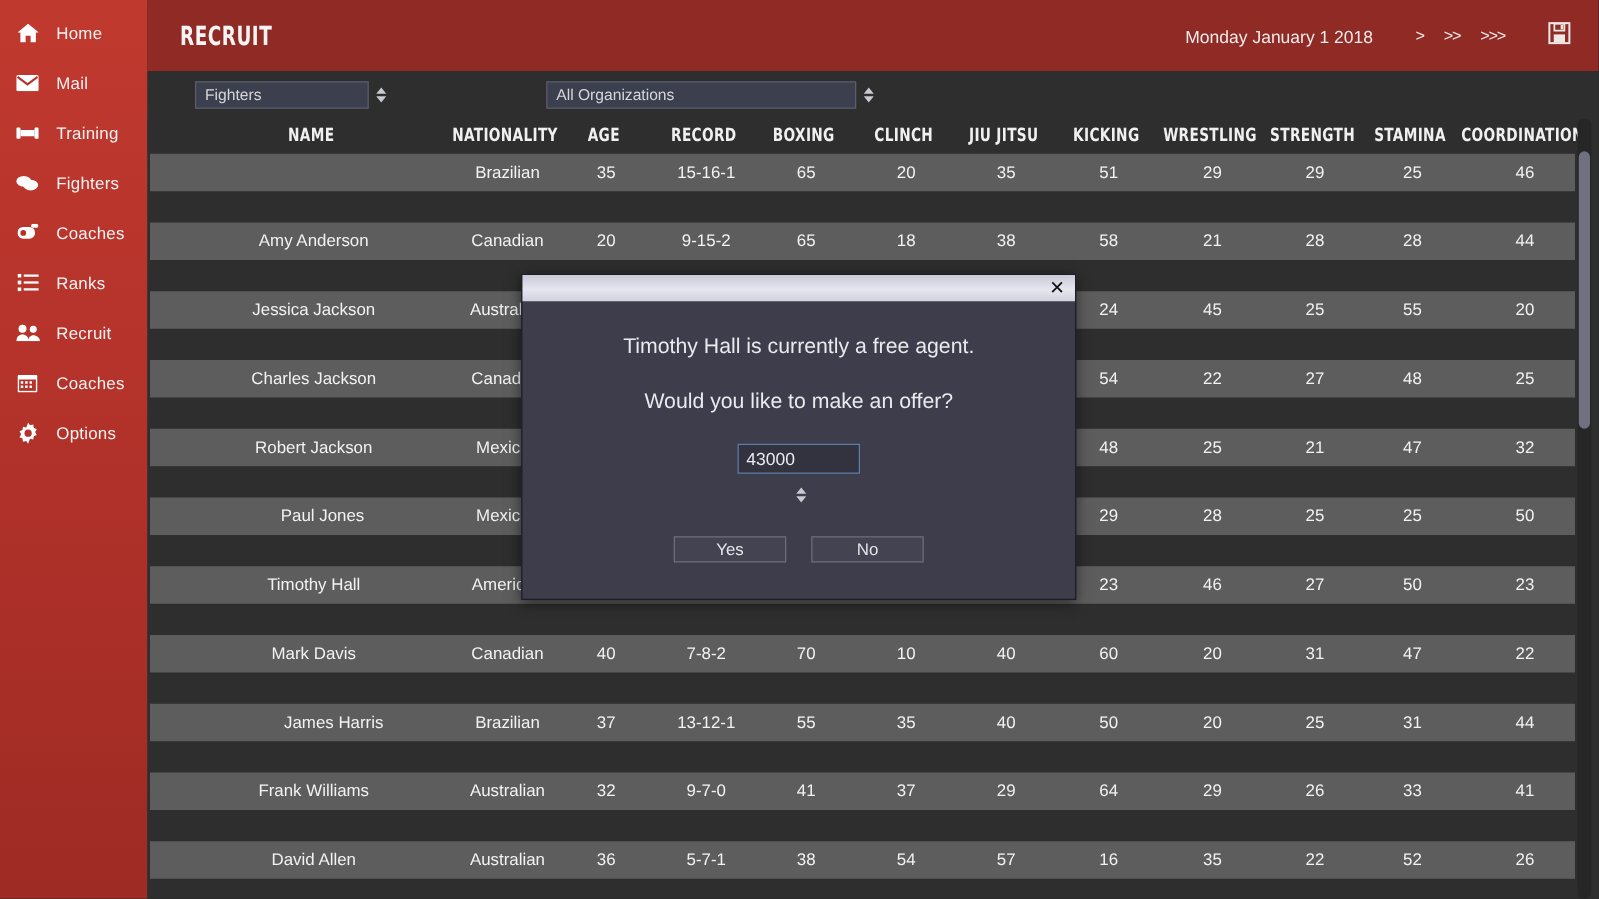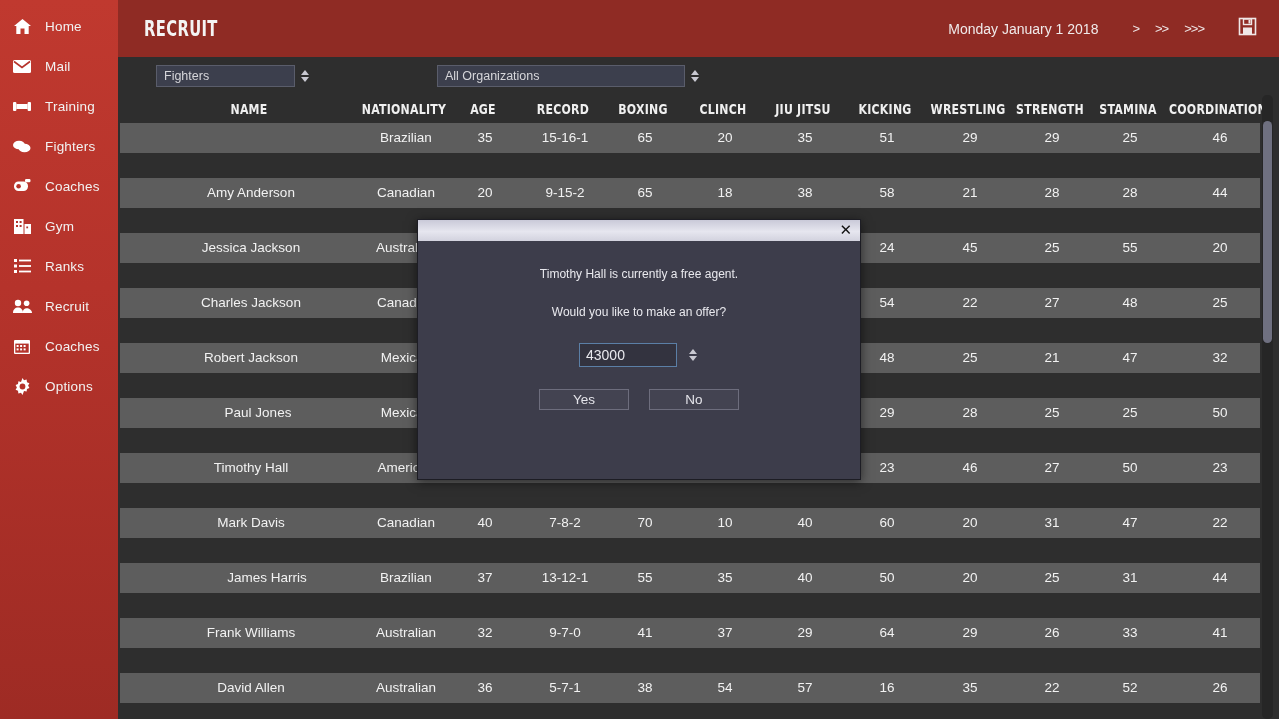--- a/index.html
+++ b/index.html
@@ -183,26 +183,26 @@
     font-family: "DejaVu Sans", sans-serif;
   }
   #modal-body {
     position: relative;
     height: 239px;
     padding-top: 26px;
   }
   .modal-line {
     text-align: center;
     color: #e9e9ee;
-    font-size: 12px;
+    font-size: 17px;
     margin-bottom: 24px;
   }
   #offer-wrap {
     display: flex; align-items: center; justify-content: center;
-    gap: 6px; margin-top: 14px;
+    gap: 6px; margin-top: 14px; flex-direction: column;
   }
   #offer-input {
     width: 98px; height: 24px;
     background: #33333f;
     border: 1px solid #5b7fa6;
     color: #e9e9ee;
     font-size: 14px;
     padding: 0 6px;
     font-family: "Liberation Sans", sans-serif;
   }
@@ -266,34 +266,20 @@
       </div>
       <div class="nav-item">
         <span class="nav-icon">
           <svg width="17" height="14" viewBox="0 0 17 14">
             <rect x="0" y="2.5" width="14" height="9.5" rx="4.5"></rect>
             <circle cx="4.6" cy="7.3" r="2.3" fill="#b5332b"></circle>
             <rect x="11" y="0" width="5.5" height="3.2" rx="1.2"></rect>
           </svg>
         </span>
         <span class="nav-label">Coaches</span>
-      </div>
-      <div class="nav-item">
-        <span class="nav-icon">
-          <svg width="17" height="15" viewBox="0 0 17 15">
-            <rect x="0" y="0" width="9.5" height="15"></rect>
-            <rect x="10.5" y="5" width="6.5" height="10"></rect>
-            <rect x="2" y="2" width="2" height="2" fill="#b5332b"></rect>
-            <rect x="5.6" y="2" width="2" height="2" fill="#b5332b"></rect>
-            <rect x="2" y="6" width="2" height="2" fill="#b5332b"></rect>
-            <rect x="5.6" y="6" width="2" height="2" fill="#b5332b"></rect>
-            <rect x="12.3" y="7.5" width="1.8" height="1.8" fill="#b5332b"></rect>
-          </svg>
-        </span>
-        <span class="nav-label">Gym</span>
       </div>
       <div class="nav-item">
         <span class="nav-icon">
           <svg width="17" height="14" viewBox="0 0 17 14">
             <rect x="0" y="0" width="3" height="3"></rect>
             <rect x="0" y="5.5" width="3" height="3"></rect>
             <rect x="0" y="11" width="3" height="3"></rect>
             <rect x="5" y="0.6" width="12" height="1.8"></rect>
             <rect x="5" y="6.1" width="12" height="1.8"></rect>
             <rect x="5" y="11.6" width="12" height="1.8"></rect>

